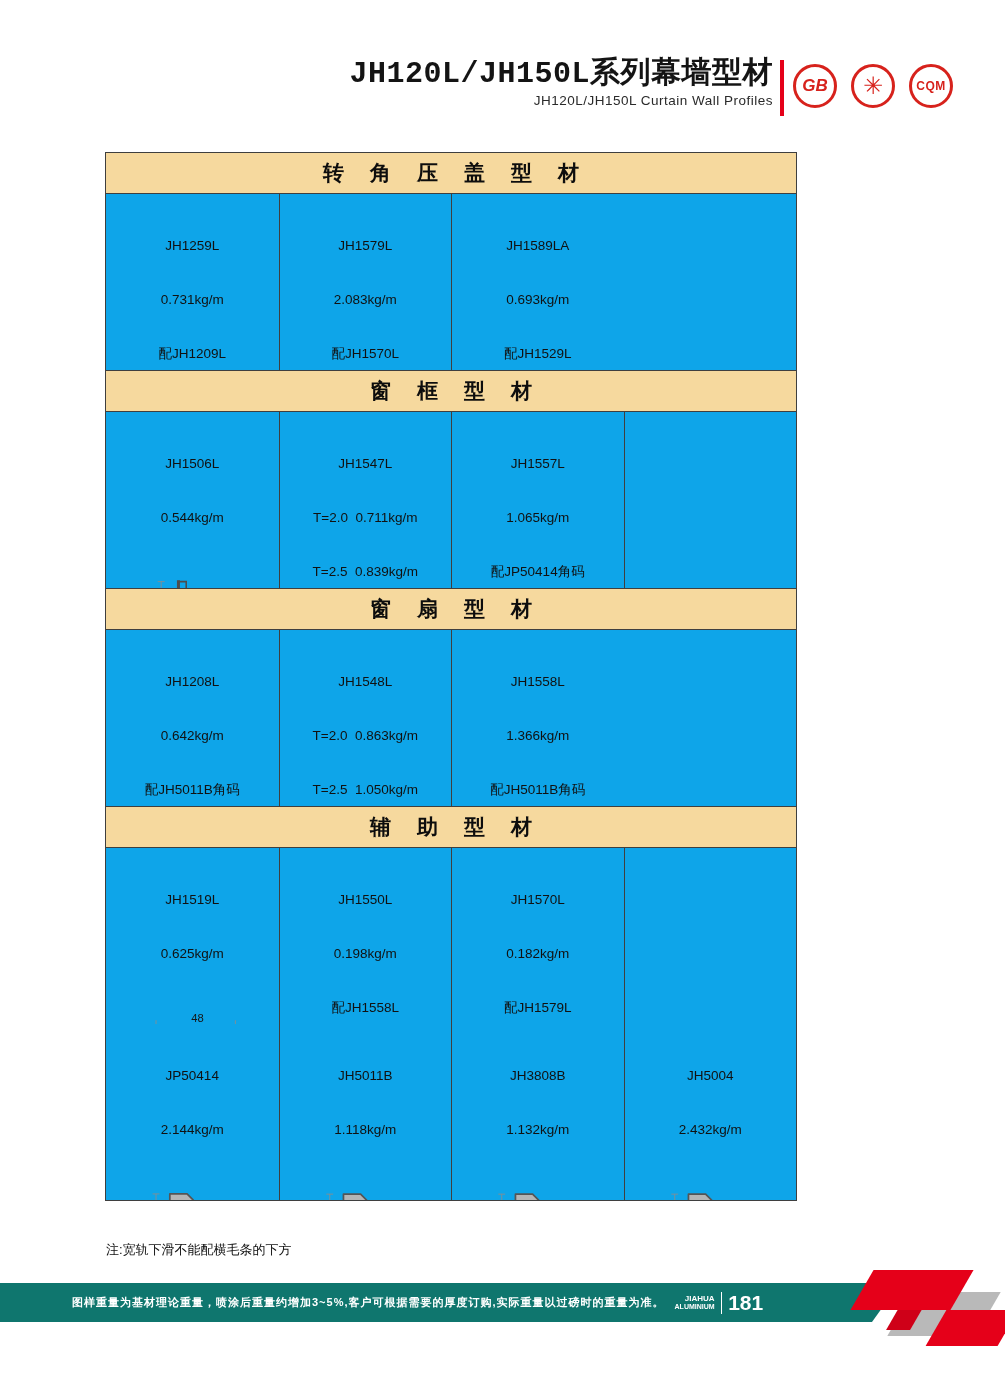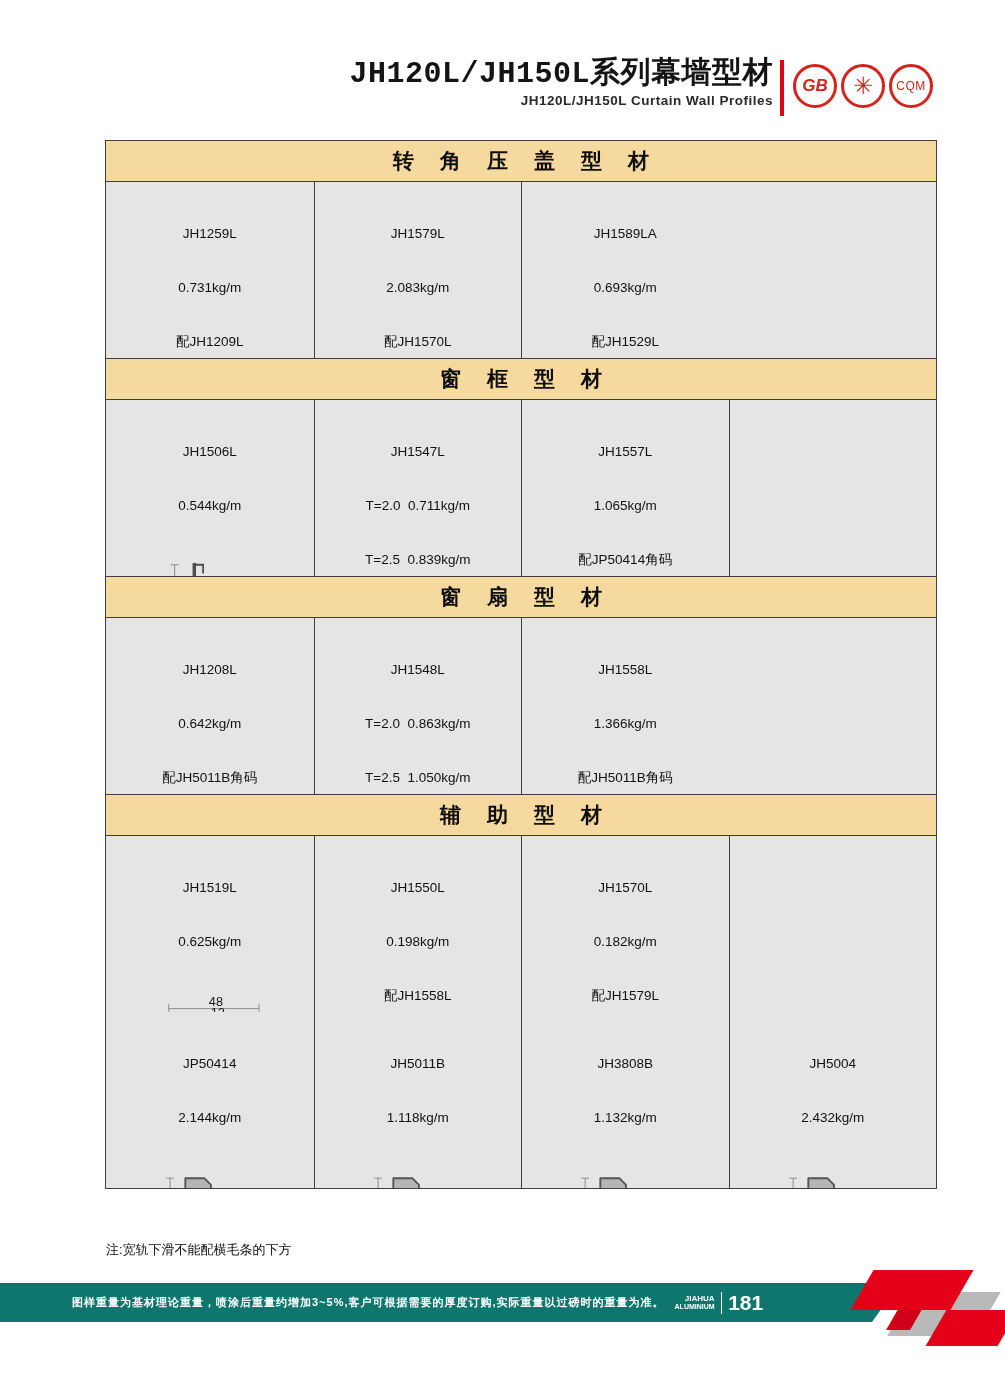--- a/index.html
+++ b/index.html
@@ -2,30 +2,30 @@
 <html><head>
 <meta charset="utf-8">
 <style>
   html,body{margin:0;padding:0;background:#fff;}
   body{width:1005px;height:1373px;font-family:"Liberation Sans","DejaVu Sans",sans-serif;color:#111;}
   .page{position:relative;width:1005px;height:1373px;overflow:hidden;background:#fff;}
 
   
   .hdr-title-block{position:absolute;right:232px;top:58px;text-align:right;}
   .hdr-title{margin:0;font-size:30px;font-weight:bold;color:#141414;line-height:32px;letter-spacing:.5px;font-family:Liberation Mono, monospace;}
-  .hdr-subtitle{font-size:13.5px;font-weight:bold;color:#2a2a2a;margin-top:3px;letter-spacing:.5px;}
+  .hdr-subtitle{font-size:13.5px;font-weight:normal;color:#2a2a2a;margin-top:3px;letter-spacing:.5px;}
   .hdr-divider{position:absolute;left:780px;top:60px;width:4px;height:56px;background:#e50019;}
-  .hdr-logos{position:absolute;left:793px;top:64px;display:flex;gap:4px;}
+  .hdr-logos{position:absolute;left:793px;top:64px;display:flex;gap:14px;}
   .logo{width:44px;height:44px;border-radius:50%;box-sizing:border-box;display:flex;align-items:center;justify-content:center;}
   .logo-gb{border:3px solid #d7221c;color:#d7221c;font-style:italic;font-weight:bold;font-size:17px;}
   .logo-seal{border:3px solid #d7221c;color:#d7221c;font-size:24px;line-height:24px;}
-  .logo-cqm{border:3px solid #d7221c;color:#d7221c;font-weight:normal;font-size:12px;letter-spacing:.5px;}
+  .logo-cqm{border:3px solid #d7221c;color:#d7221c;font-weight:bold;font-size:12px;letter-spacing:.5px;}
 
   
-  .catalog{position:absolute;left:105px;top:140px;width:832px;border:1.5px solid #3f3f3f;box-sizing:border-box;background:#e5e5e5;}
+  .catalog{position:absolute;left:105px;top:152px;width:692px;border:1.5px solid #3f3f3f;box-sizing:border-box;background:#0ea5e9;}
   .band{height:40px;background:#f6d99e;border-top:1.5px solid #3f3f3f;border-bottom:1.5px solid #3f3f3f;display:flex;align-items:center;justify-content:center;}
   .section:first-child .band{border-top:none;}
   .band span{font-size:21px;font-weight:bold;color:#0d0d0d;letter-spacing:26px;text-indent:26px;white-space:nowrap;}
   .row{display:grid;grid-template-columns:repeat(4,1fr);height:176px;}
   .cell{border-left:1px solid #3f3f3f;box-sizing:border-box;display:flex;flex-direction:column;align-items:center;padding-top:7px;overflow:hidden;}
   .cell:first-child{border-left:none;}
   .labels{text-align:center;font-size:13.5px;line-height:18px;color:#111;white-space:pre;}
   .diagram{flex:1;display:flex;align-items:center;justify-content:center;width:100%;}
 
   

